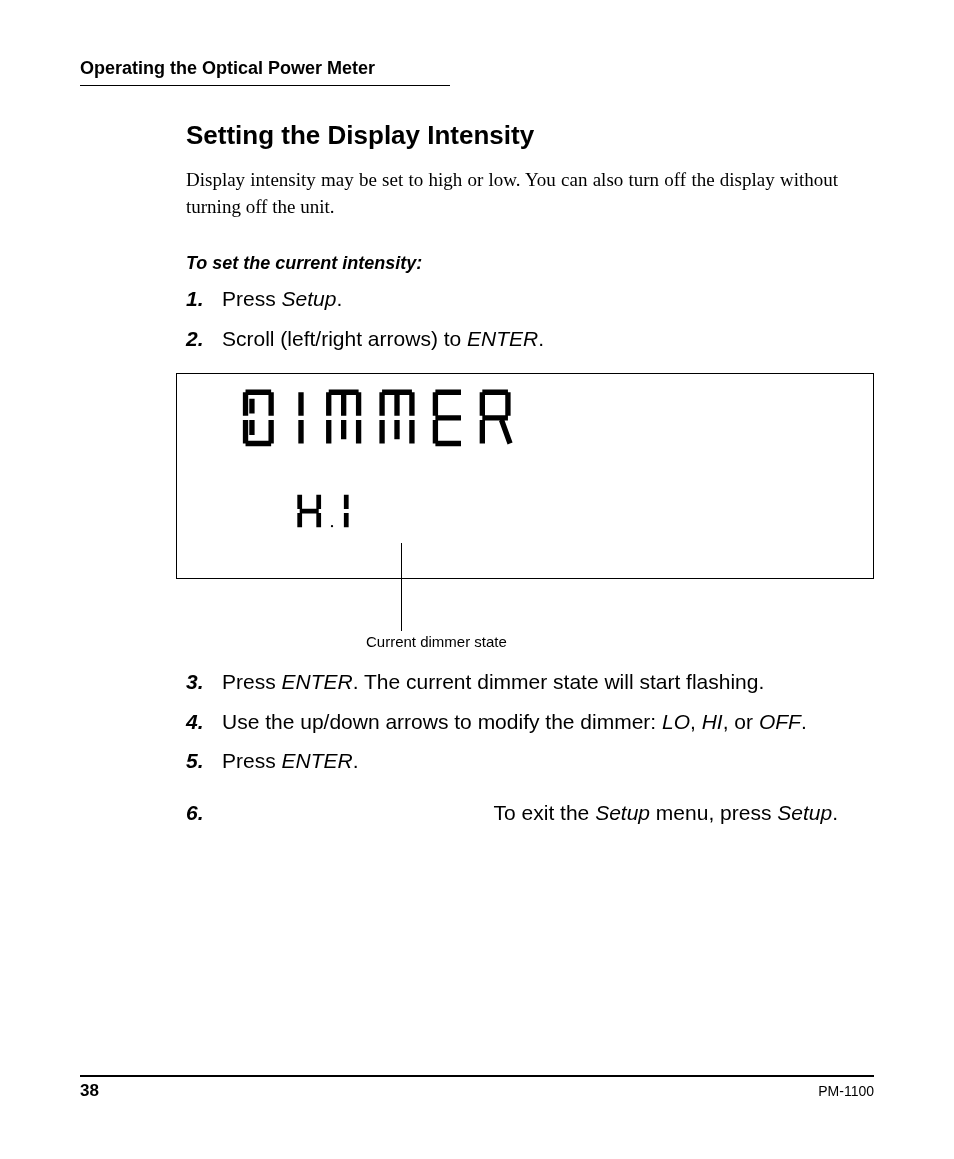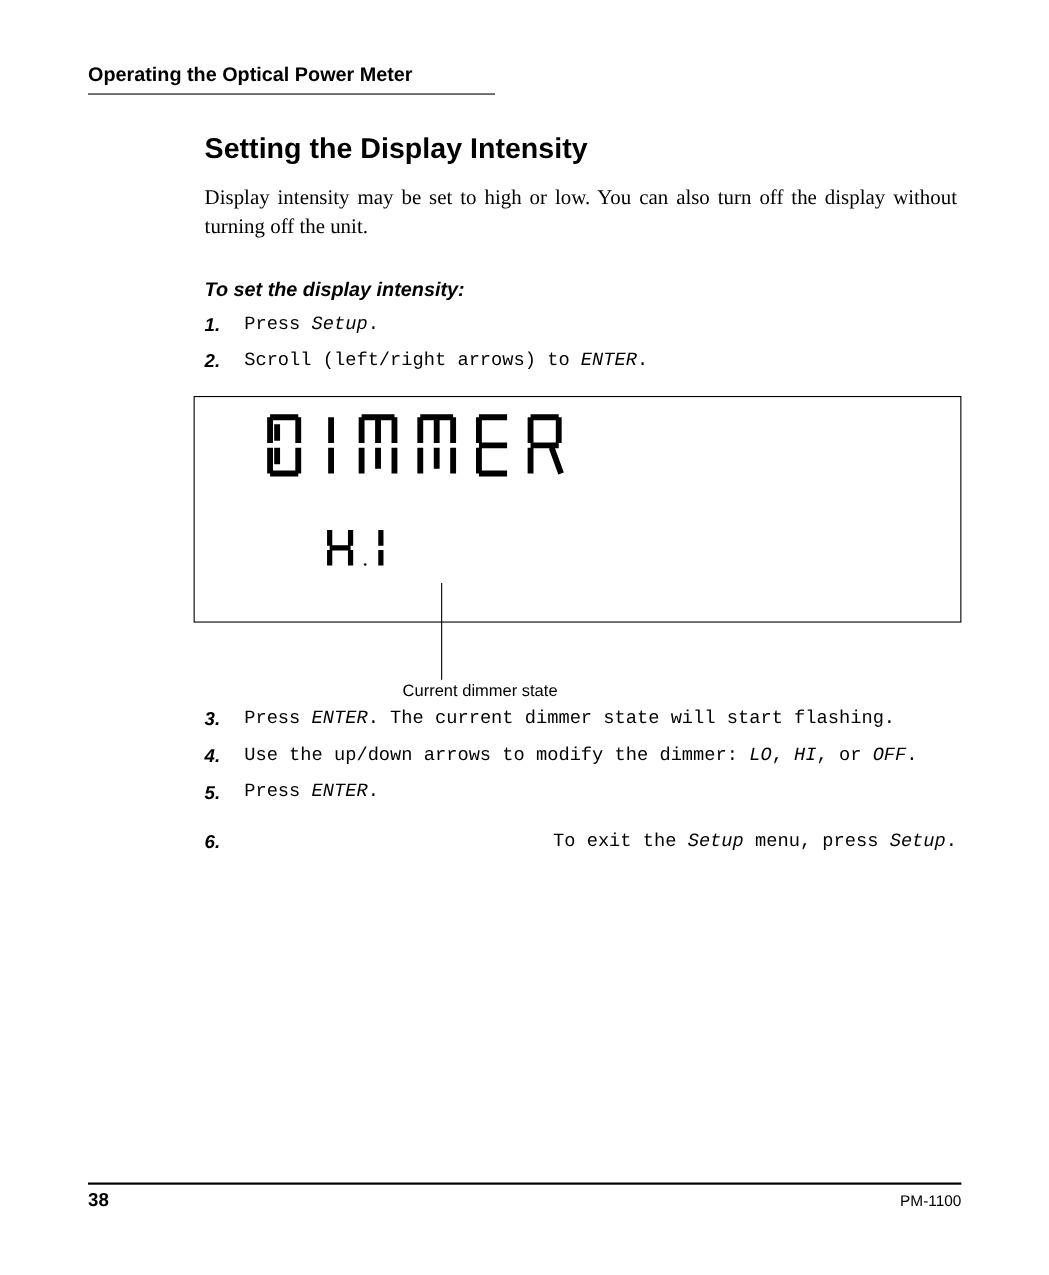--- a/index.html
+++ b/index.html
@@ -7,21 +7,21 @@
     padding: 0;
     background: #fff;
     font-family: Georgia, 'Times New Roman', serif;
     color: #000;
     width: 954px;
     height: 1159px;
     position: relative;
     box-sizing: border-box;
   }
   .page {
-    padding: 58px 84px 0 80px;
+    padding: 58px 116px 0 80px;
     box-sizing: border-box;
     height: 100%;
     position: relative;
   }
   .header-title {
     font-family: Arial, Helvetica, sans-serif;
     font-weight: bold;
     font-size: 18px;
     margin: 0 0 6px 0;
   }
@@ -58,36 +58,36 @@
     margin: 0 0 8px 106px;
   }
   .step-list {
     list-style: none;
     padding: 0;
     margin: 0 0 18px 106px;
     counter-reset: step;
   }
   .step-list li {
     counter-increment: step;
-    font-family: Liberation Mono, monospace;
-    font-size: 17px;
+    font-family: Liberation Sans, sans-serif;
+    font-size: 21px;
     line-height: 1.6;
     padding-left: 36px;
     position: relative;
     margin-bottom: 6px;
   }
   .step-list li::before {
     content: counter(step) ".";
     font-family: Arial, Helvetica, sans-serif;
     font-weight: bold;
     font-style: italic;
     position: absolute;
     left: 0;
   }
-  .step-list.continue { counter-reset: step 2; }
+  .step-list.continue { counter-reset: step 2; margin-top: 12px; }
   .step-list.six { counter-reset: step 5; text-align: right; }
   em.ui { font-style: italic; }
   .lcd-box {
     border: 1.5px solid #000;
     margin: 6px 0 4px 96px;
     width: 698px;
     height: 206px;
     position: relative;
     box-sizing: border-box;
   }
@@ -173,21 +173,21 @@
 <div class="page">
   <div>
     <div class="header-title">Operating the Optical Power Meter</div>
     <hr class="header-rule">
   </div>
 
   <h2 class="section-heading">Setting the Display Intensity</h2>
 
   <p class="body-text">Display intensity may be set to high or low. You can also turn off the display without turning off the unit.</p>
 
-  <p class="procedure-head">To set the display intensity:</p>
+  <p class="procedure-head">To set the current intensity:</p>
 
   <ol class="step-list">
     <li>
       <span>Press </span><em class="ui">Setup</em><span>.</span>
     </li>
     <li>
       <span>Scroll (left/right arrows) to </span><em class="ui">ENTER</em><span>.</span>
     </li>
   </ol>
 

